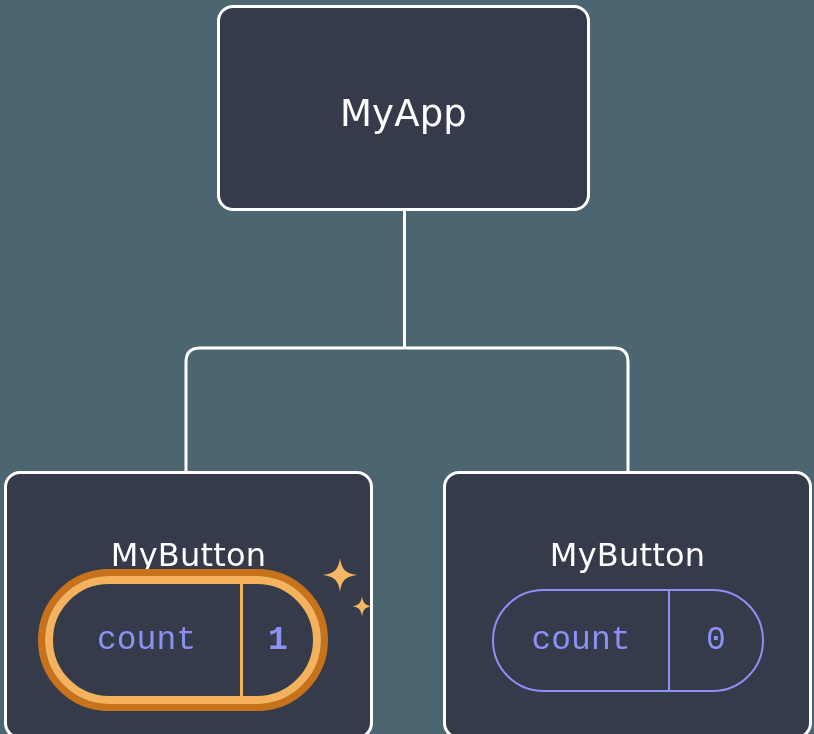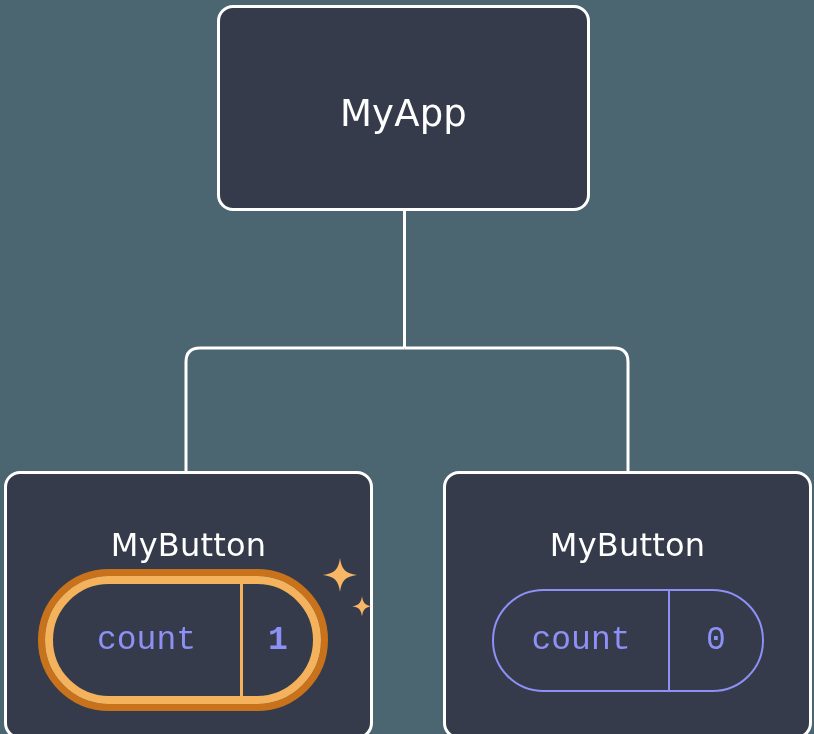--- a/index.html
+++ b/index.html
@@ -66,21 +66,21 @@
     width: 369px;
     height: 268px;
   }
   #card-child-right {
     left: 443px;
     top: 471px;
     width: 369px;
     height: 268px;
   }
   .card-child .card-title {
-    top: 52px;
+    top: 62px;
     font-size: 32px;
   }
 
   
   .pill {
     position: absolute;
     box-sizing: border-box;
     display: flex;
     align-items: stretch;
     font-family: Liberation Mono, monospace;

